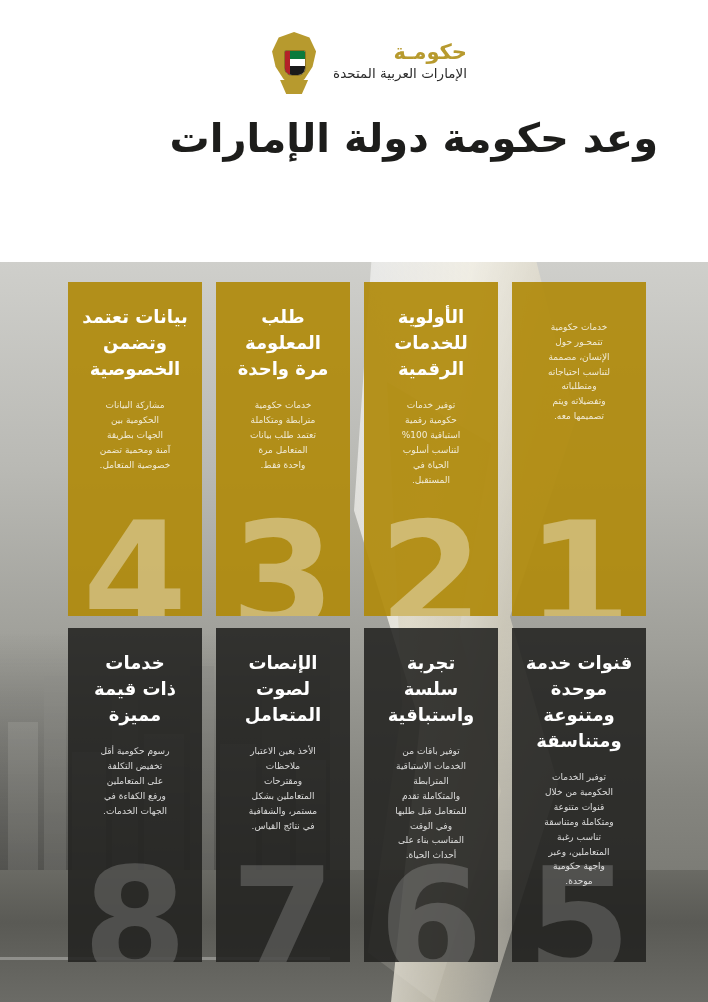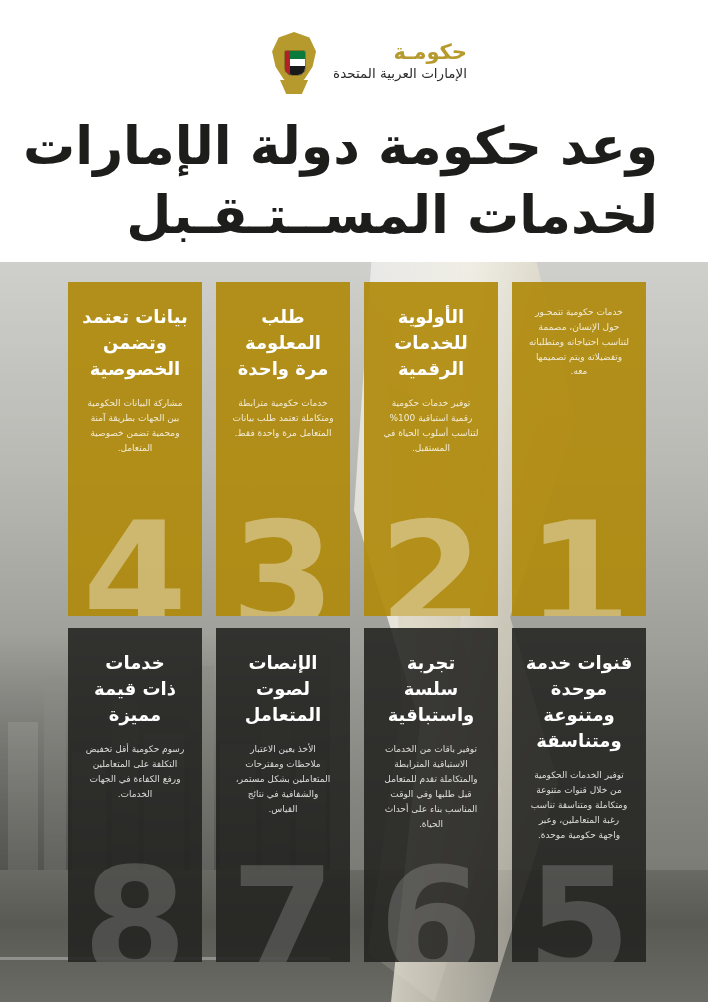--- a/index.html
+++ b/index.html
@@ -97,21 +97,21 @@
   .title-block {
     position: absolute;
     top: 112px;
     right: 62px;
     left: 62px;
     text-align: right;
     color: #1d1d1b;
     font-weight: bold;
   }
   .title-line {
-    font-size: 52px;
+    font-size: 40px;
     line-height: 1.32;
     letter-spacing: 1px;
     white-space: nowrap;
   }
 
   
   .photo {
     position: absolute;
     top: 262px; left: 0;
     width: 708px;
@@ -198,21 +198,21 @@
     line-height: 1.45;
     margin: 0 0 14px 0;
     letter-spacing: .2px;
   }
   .tile.dark .tile-title { color: #ffffff; }
 
   .tile-desc {
     font-size: 9px;
     line-height: 1.65;
     color: rgba(255,255,255,.82);
-    margin: 1px;
+    margin: 16px;
     padding: 0 2px;
   }
 
   .tile-num {
     position: absolute;
     bottom: -36px;
     left: 0;
     width: 100%;
     text-align: center;
     font-size: 150px;
@@ -261,21 +261,20 @@
         <div class="falcon-tail"></div>
       </div>
       <div class="gov-text">
         <div class="line1">حكومـة</div>
         <div class="line2">الإمارات العربية المتحدة</div>
       </div>
     </div>
 
     <div class="title-block">
       <div class="title-line">وعد حكومة دولة الإمارات</div>
-      <div class="title-line">لخدمات المســتـقـبل</div>
     </div>
   </div>
 
   <div class="grid">
 
     <div class="tile gold">
       <p class="tile-desc">خدمات حكومية تتمحـور حول الإنسان، مصممة لتناسب احتياجاته ومتطلباته وتفضيلاته ويتم تصميمها معه.</p>
       <div class="tile-num">1</div>
     </div>
 

